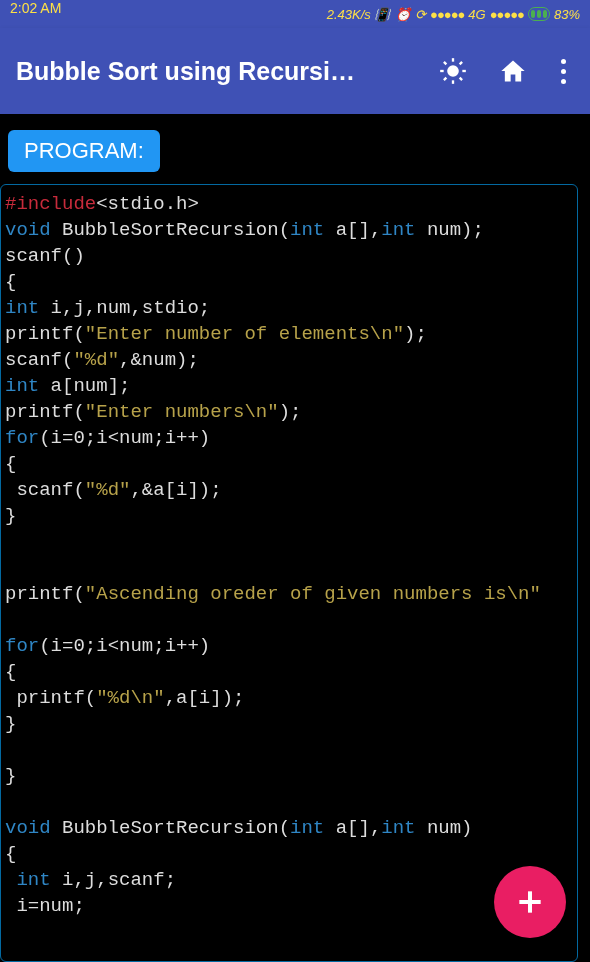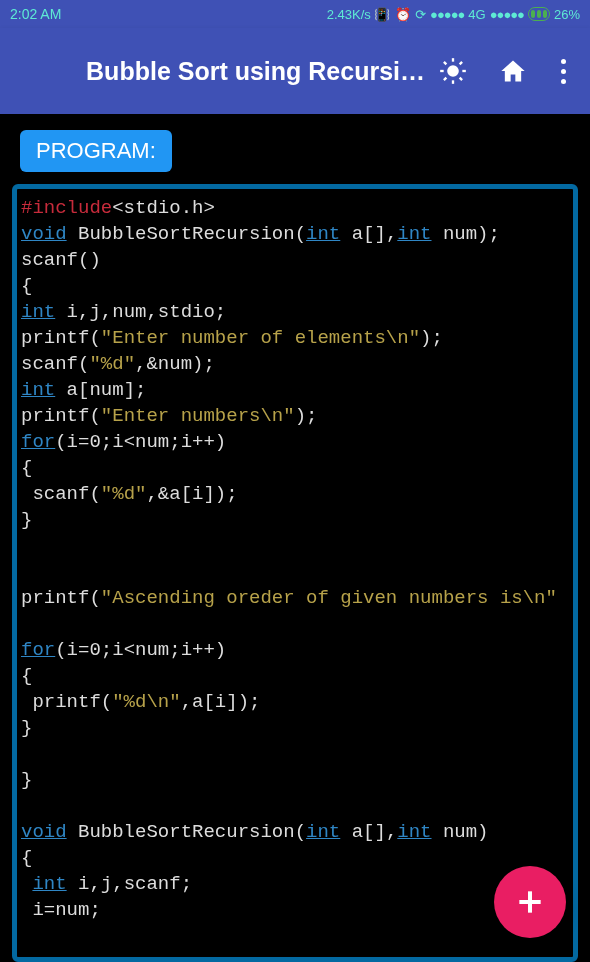--- a/index.html
+++ b/index.html
@@ -2,29 +2,28 @@
 <html><head>
 <meta charset="utf-8">
 <style>
   * { margin: 0; padding: 0; box-sizing: border-box; }
   html, body { width: 590px; height: 962px; overflow: hidden; font-family: sans-serif; }
   body { background: #000; position: relative; }
 
   .status-bar {
     height: 28px;
     background: #3f51b5;
-    color: #5eead4;
+    color: #fde047;
     display: flex;
-    align-items: center;
     padding: 0 10px;
     font-size: 14px;
     justify-content: space-between;
   }
   .status-left { }
-  .status-right { display: flex; align-items: center; gap: 4px; }
+  .status-right { display: flex; align-items: center; gap: 4px; font-style: italic; }
   .status-right span { font-size: 13px; }
   .status-dots { letter-spacing: -1px; font-size: 11px; }
   .battery-pill {
     display:inline-flex; align-items:center; gap:2px;
     border:1.5px solid #4caf50; border-radius:8px; padding:0 2px; height:14px;
   }
   .battery-pill i { width:4px; height:8px; background:#4caf50; border-radius:2px; display:block;}
 
   .app-bar {
     height: 86px;
@@ -38,55 +37,54 @@
     z-index: 2;
   }
   .app-title {
     color: #fff;
     font-size: 25px;
     font-weight: 600;
     flex: 1;
     white-space: nowrap;
     overflow: hidden;
     text-overflow: ellipsis;
-    text-align: right;
   }
   .app-actions { display: flex; align-items: center; gap: 28px; margin-right: 4px;}
   .icon-btn { width: 32px; height: 32px; display:flex; align-items:center; justify-content:center; color:#fff; cursor:pointer;}
   .icon-btn svg { width: 28px; height: 28px; fill: #fff; }
   .overflow-dots { display:flex; flex-direction:column; gap:5px; align-items:center; cursor:pointer; padding:4px;}
   .overflow-dots i { width:5px; height:5px; background:#fff; border-radius:50%; display:block;}
 
-  .content { padding: 16px 12px 0 12px; }
+  .content { padding: 16px 12px 0 0; }
 
   .program-chip {
     display: inline-block;
     background: #2196f3;
     color: #fff;
     font-size: 22px;
     padding: 8px 16px;
     border-radius: 6px;
     margin-bottom: 12px;
     margin-left: 8px;
   }
 
   .code-box {
-    border: 5px solid #0369a1;
+    border: 1px solid #0369a1;
     border-radius: 6px;
     padding: 6px 4px 0 4px;
     font-family: "Courier New", monospace;
     font-size: 19px;
     line-height: 26px;
     color: #ddd;
     white-space: pre;
     overflow: hidden;
     height: 778px;
   }
   .kw-pre  { color: #c72b3b; }   
-  .kw-type { color: #2f86c5; text-decoration: underline; }   
+  .kw-type { color: #2f86c5; }   
   .str     { color: #b7a24a; }   
   .txt     { color: #ddd; }
 
   .fab {
     position: absolute;
     right: 24px;
     bottom: 24px;
     width: 72px;
     height: 72px;
     border-radius: 50%;
@@ -108,21 +106,21 @@
     <span>⏰</span>
     <span>⟳</span>
     <span class="status-dots">●●●●●</span>
     <span>4G</span>
     <span class="status-dots">●●●●●</span>
     <span class="battery-pill">
         <i></i>
         <i></i>
         <i></i>
       </span>
-    <span>26%</span>
+    <span>83%</span>
   </div>
 </div>
 
 <div class="app-bar">
   <div class="app-title">Bubble Sort using Recursi…</div>
   <div class="app-actions">
     <div class="icon-btn">
       <svg viewBox="0 0 24 24">
           <circle cx="12" cy="12" r="5"></circle>
           <g stroke="#fff" stroke-width="2">

